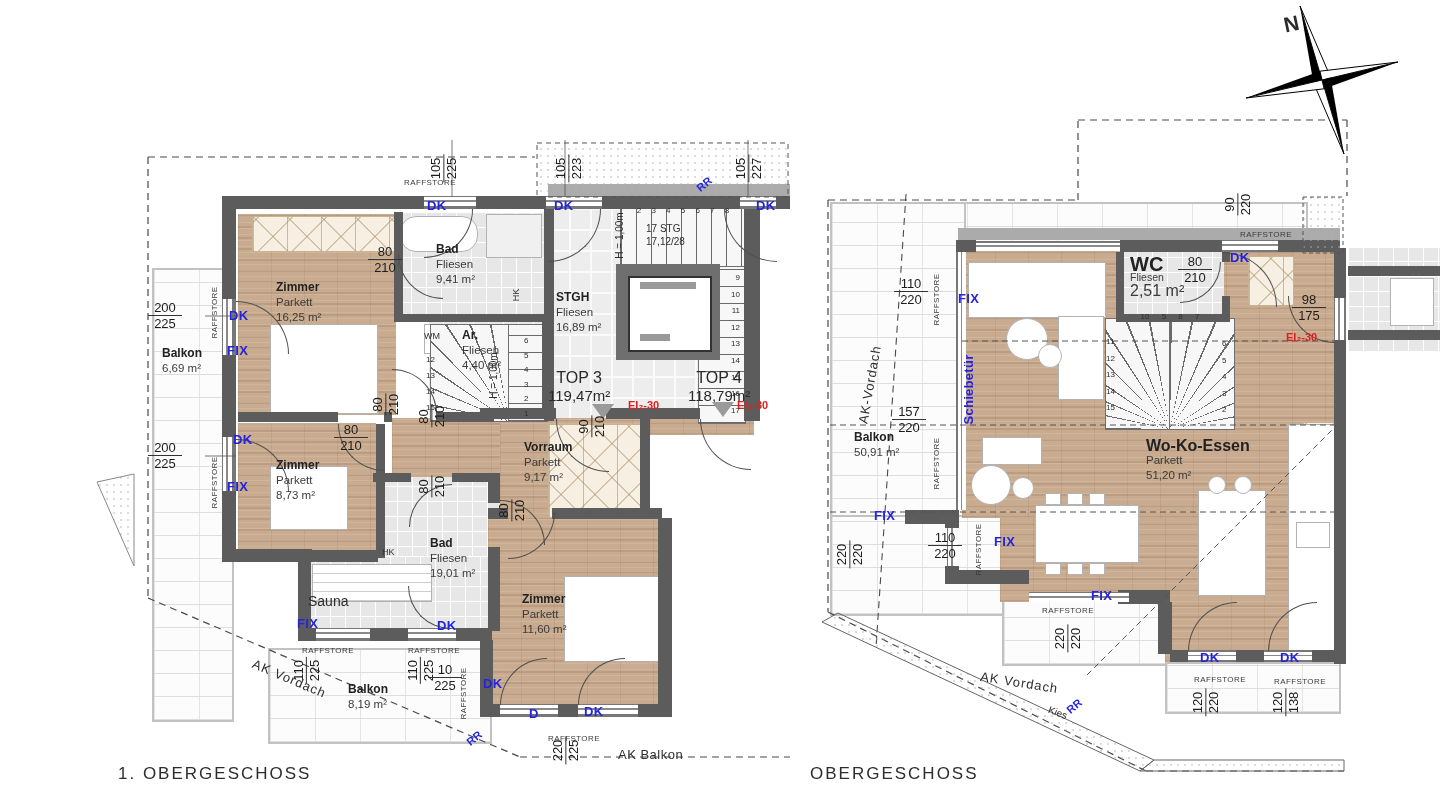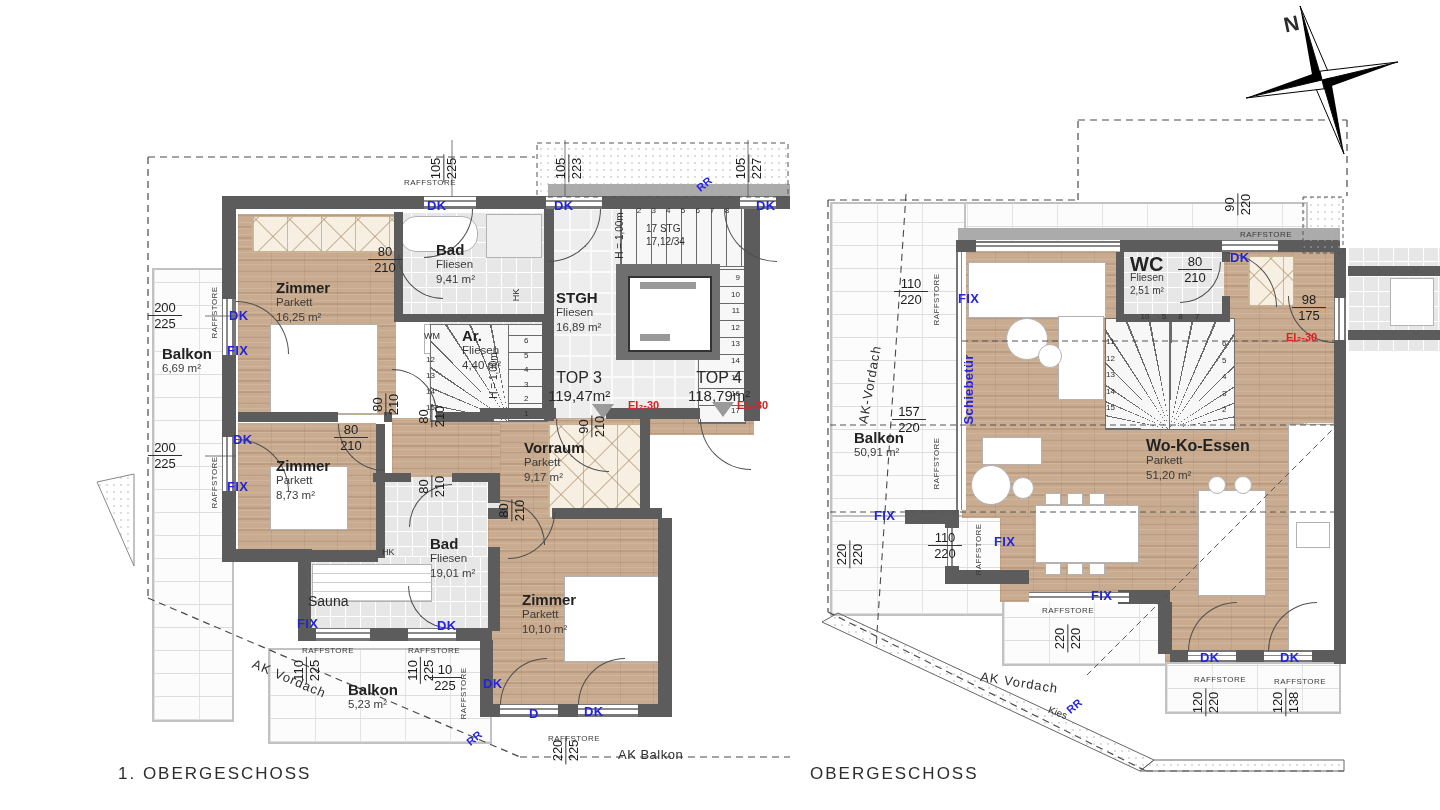--- a/index.html
+++ b/index.html
@@ -34,21 +34,21 @@
   .st-h{background:#f7f7f7;background-image:repeating-linear-gradient(90deg,#6a6a6a 0 1px,transparent 1px 15px)}
   .st-v{background:#f7f7f7;background-image:repeating-linear-gradient(0deg,#6a6a6a 0 1px,transparent 1px 17px)}
   .st-fanL{background:#f7f7f7;background-image:repeating-conic-gradient(from 270deg at 100% 100%, #6a6a6a 0deg 1deg, #f7f7f7 1deg 11.25deg)}
   .st-fanR{background:#f7f7f7;background-image:repeating-conic-gradient(from 0deg at 0% 100%, #6a6a6a 0deg 1deg, #f7f7f7 1deg 11.25deg)}
   .arc{border:1.3px solid #4f4f4f;background:transparent}
   .a-tl{border-right:0;border-bottom:0;border-top-left-radius:100%}
   .a-tr{border-left:0;border-bottom:0;border-top-right-radius:100%}
   .a-bl{border-right:0;border-top:0;border-bottom-left-radius:100%}
   .a-br{border-left:0;border-top:0;border-bottom-right-radius:100%}
   .rlabel{position:absolute;line-height:15px;white-space:nowrap}
-  .rlabel b{display:block;font-size:15px;font-weight:700;color:#222}
+  .rlabel b{display:block;font-size:12px;font-weight:700;color:#222}
   .rlabel span{display:block;font-size:11.5px;color:#3b3b3b}
   .toplbl{position:absolute;text-align:center;white-space:nowrap}
   .toplbl b{display:block;font-weight:400;font-size:16px;color:#2a2a2a}
   .toplbl span{display:block;font-size:15px;color:#2a2a2a}
   .fire{position:absolute;color:#e02020;font-size:11px;font-weight:700;white-space:nowrap}
   .tri{position:absolute;width:0;height:0;border-left:11px solid transparent;border-right:11px solid transparent;border-top:15px solid #9a9a9a}
   .dimh,.dimv{position:absolute;font-size:13px;line-height:15px;color:#1c1c1c;text-align:center;white-space:nowrap}
   .dimh .da{display:block;border-bottom:1px solid #333;padding:0 3px;min-width:28px}
   .dimh .db{display:block}
   .dimv{width:48px;height:48px;display:flex;align-items:center;justify-content:center}
@@ -311,46 +311,46 @@
     <span style="font-size:14px;color:#2b2b2b">Sauna</span>
   </div>
   <div class="rlabel" style="left:524px;top:440px">
     <b>Vorraum</b>
     <span>Parkett</span>
     <span>9,17 m²</span>
   </div>
   <div class="rlabel" style="left:522px;top:592px">
     <b>Zimmer</b>
     <span>Parkett</span>
-    <span>10,10 m²</span>
+    <span>11,60 m²</span>
   </div>
   <div class="rlabel" style="left:162px;top:346px">
     <b>Balkon</b>
     <span>6,69 m²</span>
   </div>
   <div class="rlabel" style="left:348px;top:682px">
     <b>Balkon</b>
-    <span>5,23 m²</span>
+    <span>8,19 m²</span>
   </div>
 
   <div class="toplbl" style="left:548px;top:369px">
     <b>TOP 3</b>
     <span>119,47m²</span>
   </div>
   <i class="tri" style="left:592px;top:404px"></i>
   <div class="fire" style="left:628px;top:399px">EI₂-30</div>
   <div class="toplbl" style="left:688px;top:369px">
     <b>TOP 4</b>
     <span>118,79m²</span>
   </div>
   <i class="tri" style="left:712px;top:402px"></i>
   <div class="fire" style="left:737px;top:399px">EI₂-30</div>
 
   <div class="note" style="left:646px;top:222px">17 STG
-17,12/34</div>
+17,12/28</div>
   <div class="vtext" style="left:596px;top:230px">H = 1,00m</div>
   <div class="vtext" style="left:470px;top:370px">H = 1,00m</div>
   <div class="stnum" style="left:626px;top:206px;width:114px;word-spacing:8px">2 3 4 5 6 7 8</div>
   <div class="stnum" style="left:728px;top:270px;line-height:16.6px;text-align:right;width:12px">9
 10
 11
 12
 13
 14
 15
@@ -480,21 +480,21 @@
   <div class="note" style="left:382px;top:546px;font-size:9px">HK</div>
   <div class="note" style="left:424px;top:330px;font-size:9px">WM</div>
   <div class="note" style="left:250px;top:672px;font-size:13px;transform:rotate(23deg);letter-spacing:1px">AK Vordach</div>
   <div class="note" style="left:618px;top:748px;font-size:13px;letter-spacing:.5px">AK Balkon</div>
 
   <div class="title" style="left:810px;top:764px">OBERGESCHOSS</div>
 
   <div class="rlabel" style="left:1130px;top:258px;line-height:13px">
     <b style="font-size:20px">WC</b>
     <span style="font-size:10.5px">Fliesen</span>
-    <span style="font-size:10px">2,51 m²</span>
+    <span style="font-size:16px">2,51 m²</span>
   </div>
   <div class="rlabel" style="left:1146px;top:438px">
     <b style="font-size:16px">Wo-Ko-Essen</b>
     <span>Parkett</span>
     <span>51,20 m²</span>
   </div>
   <div class="rlabel" style="left:854px;top:430px">
     <b>Balkon</b>
     <span>50,91 m²</span>
   </div>

